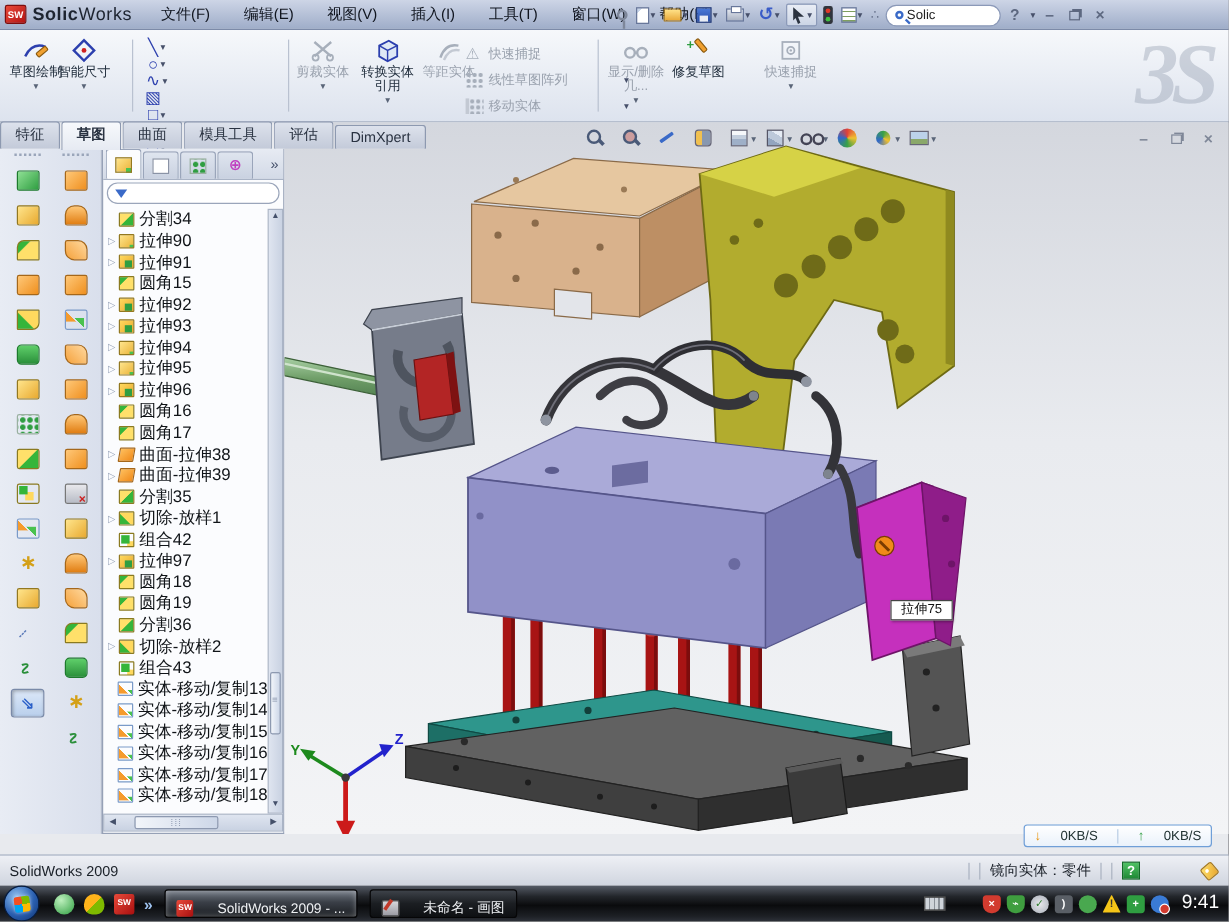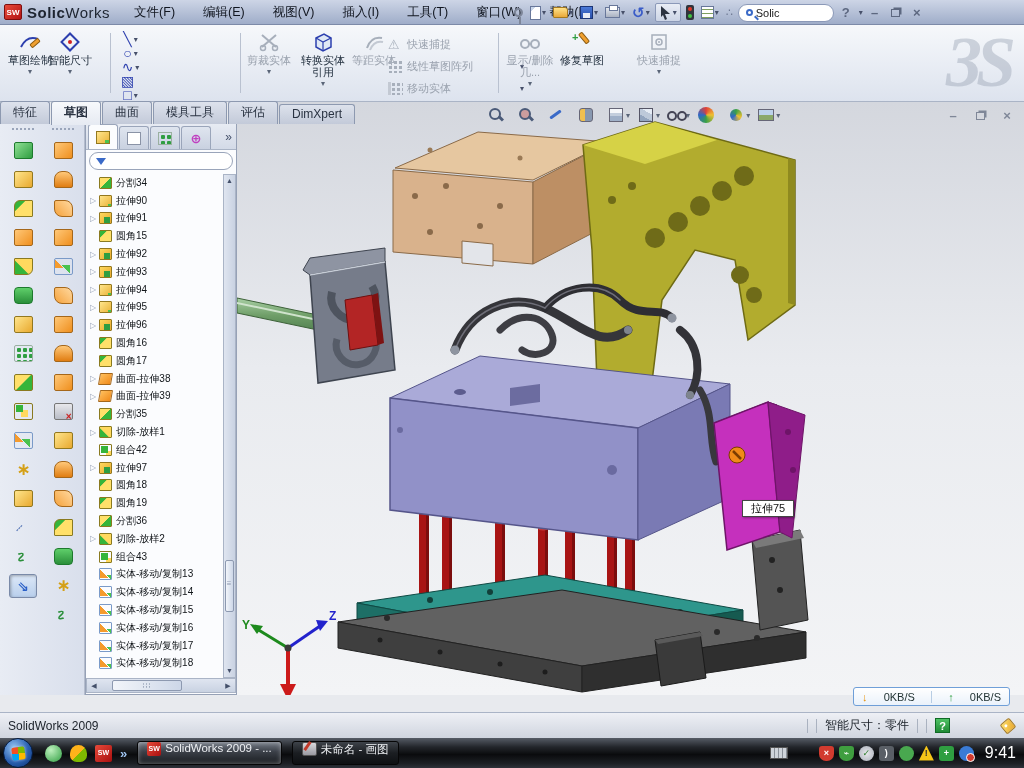--- a/index.html
+++ b/index.html
@@ -98,21 +98,21 @@
   .ptab.active{background:#fbfcfe;height:25px}
   .pticon{width:14px;height:13px;display:inline-block}
   .pt-more{margin-left:auto;margin-right:4px;color:#44506a;font-size:12px;align-self:center}
   #filterrow{height:22px;padding:2px 3px}
   #filterbox{height:18px;border:1px solid #9aa5ba;border-radius:9px;background:#fff;display:flex;align-items:center;padding:0 6px;gap:4px}
   .ic-funnel{width:0;height:0;border-left:5px solid transparent;border-right:5px solid transparent;border-top:7px solid #3a6ac8}
   #treewrap{position:absolute;left:0;top:50px;width:137px;height:504px;overflow:hidden}
   .titem{height:17.8px;display:flex;align-items:center;padding-left:2px;white-space:nowrap}
   .texp{width:10px;font-size:8px;color:#9aa5ba;text-align:center}
   .ticon{width:13px;height:12px;display:inline-block;margin:0 4px 0 1px;flex:none;border-radius:1px}
-  .tlabel{font-size:10px;color:#101418}
+  .tlabel{font-size:14px;color:#101418}
   
   .sb{background:linear-gradient(90deg,#dfe5f0,#c9d2e2);border:1px solid #aab4c6}
   .sbh{background:linear-gradient(#dfe5f0,#c9d2e2);border:1px solid #aab4c6}
   .sbarrow{color:#44506a;font-size:7px;text-align:center;line-height:12px}
   .sbthumb{background:linear-gradient(90deg,#f2f5fa,#cdd7e8);border:1px solid #8d99b0;border-radius:2px}
   .grip{color:#8d99b0;font-size:8px;text-align:center;line-height:10px;letter-spacing:1px}
   
   #viewport{left:237px;top:102px;width:787px;height:593px;background:linear-gradient(#d4d7de,#e9ebef 45%,#f3f4f6);overflow:hidden}
   #hud{position:absolute;left:250px;top:4px;display:flex;align-items:center;gap:7px;z-index:5}
   .hitem{display:flex;align-items:center;gap:1px}
@@ -154,21 +154,21 @@
   
   #taskbar{left:0;top:738px;width:1024px;height:30px;background:linear-gradient(#565c66,#23262b 30%,#0a0b0d 55%,#1d2025 85%,#2e323a);display:flex;align-items:center}
   #orb{width:30px;height:30px;border-radius:50%;margin-left:3px;background:radial-gradient(circle at 35% 30%,#8fc0f0,#2a5fb0 55%,#0e3370);border:1px solid #061c40;display:flex;align-items:center;justify-content:center;flex:none}
   #orb .flag{width:13px;height:13px;border-radius:2px;background:conic-gradient(#7fba00 0 25%,#ffb900 0 50%,#00a4ef 0 75%,#f25022 0);transform:rotate(-8deg);box-shadow:0 0 3px rgba(255,255,255,.6)}
   #quick{display:flex;align-items:center;gap:8px;margin-left:12px}
   .qicon{width:17px;height:17px;border-radius:3px}
   .q-msg{background:radial-gradient(circle at 35% 30%,#bdf0bd,#2f9e41);border-radius:50%}
   .q-sec{background:linear-gradient(135deg,#ffb31a 50%,#7fba00 50%);border-radius:50% 50% 40% 40%}
   .swcube{background:linear-gradient(135deg,#e84a3a,#a80f0f);color:#fff;font-size:7px;font-weight:bold;text-align:center;line-height:16px;border-radius:2px}
   .q-chev{color:#9fc3ef;font-size:13px;font-weight:bold}
-  .taskbtn{height:24px;margin-left:10px;display:flex;align-items:flex-start;gap:4px;padding:0 9px;border:1px solid #060607;border-radius:3px;background:linear-gradient(#3e434a,#1b1e22 50%,#0e1013);color:#eef0f3;font-size:11.5px;white-space:nowrap}
+  .taskbtn{height:24px;margin-left:10px;display:flex;align-items:flex-end;gap:20px;padding:0 9px;border:1px solid #060607;border-radius:3px;background:linear-gradient(#3e434a,#1b1e22 50%,#0e1013);color:#eef0f3;font-size:11.5px;white-space:nowrap}
   .taskbtn.active{background:linear-gradient(#767d88,#3a3f47 45%,#1a1d21);box-shadow:inset 0 0 5px rgba(255,255,255,.4)}
   .taskbtn .swcube{width:14px;height:14px;line-height:13px;flex:none}
   .ic-paint{width:15px;height:14px;background:linear-gradient(#d8d8dc,#9a9aa2);border:1px solid #555;border-radius:2px;position:relative;flex:none}
   .ic-paint::after{content:"";position:absolute;left:3px;top:-2px;width:3px;height:10px;background:#c23a2a;transform:rotate(35deg)}
   #tray{margin-left:auto;display:flex;align-items:center;gap:5px;padding-right:8px}
   .ic-kbd{width:18px;height:12px;background:repeating-linear-gradient(90deg,#cfd4da 0 3px,#8a9098 3px 4px);border:1px solid #555;margin-right:26px}
   .tricon{width:15px;height:15px;border-radius:3px;color:#fff;font-size:9px;font-weight:bold;text-align:center;line-height:14px}
   .tr-red{background:#d23b2f;border-radius:3px 3px 7px 7px}
   .tr-gsh{background:#3f9e3f;border-radius:3px 3px 7px 7px}
   .tr-badge{background:radial-gradient(#e8e8ec,#a8aeb8);border-radius:50%;color:#2f7e2f}
@@ -989,21 +989,21 @@
     <span class="net-up">↑</span>
     <span>0KB/S</span>
   </div>
 
 
   <div id="statusbar" class="abs">
     <span class="lefttext">SolidWorks 2009</span>
     <span class="right">
       <span class="ssep"></span>
         <span class="ssep"></span>
-      <span>智能尺寸：零件</span>
+      <span>镜向实体：零件</span>
       <span class="ssep"></span>
         <span class="ssep"></span>
       <span class="helpbox">?</span>
       <span style="width:36px"></span>
       <span class="ic-tag"></span>
     </span>
   </div>
 
   <div id="taskbar" class="abs">
     <span id="orb">

